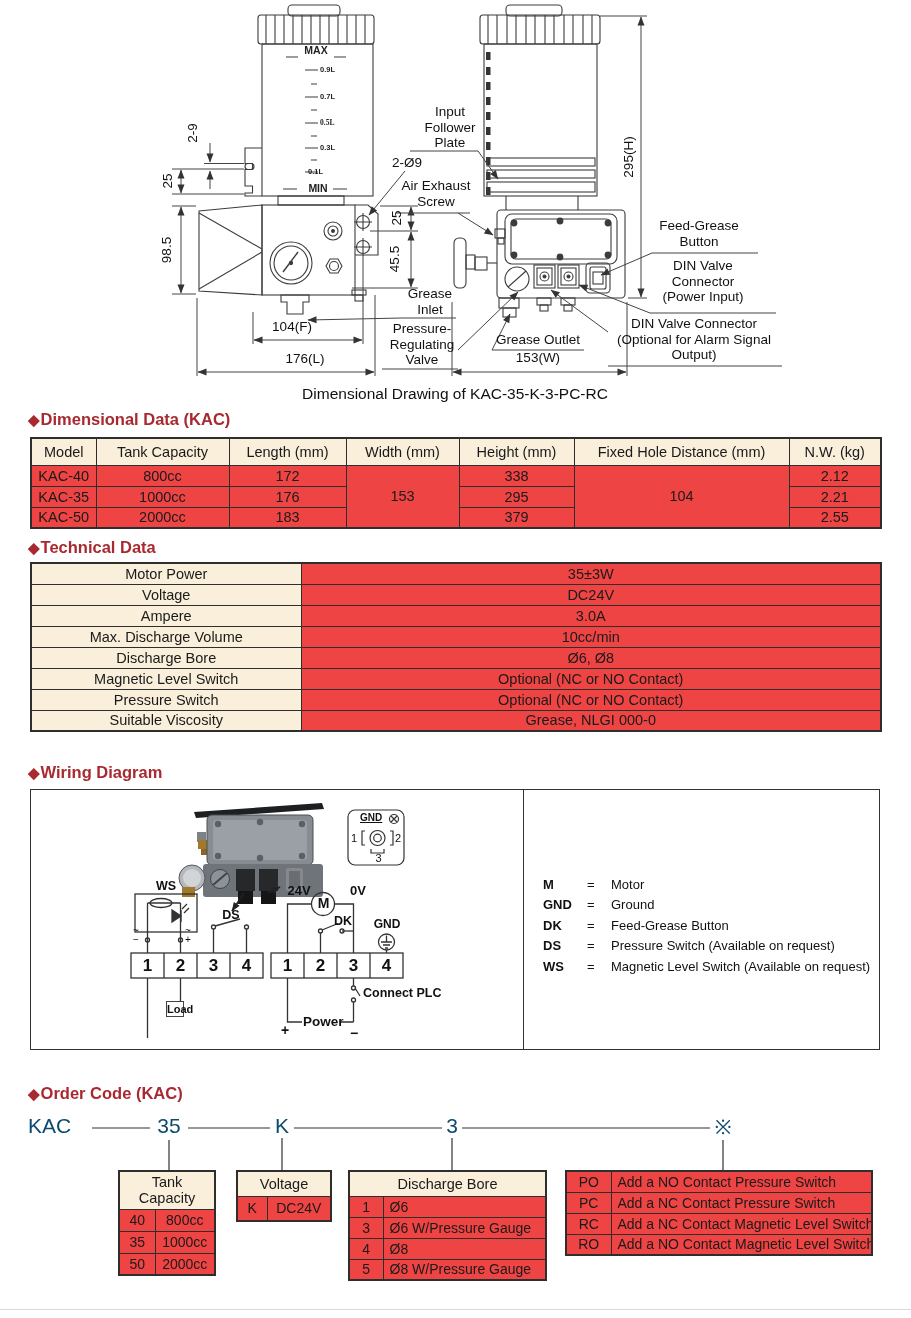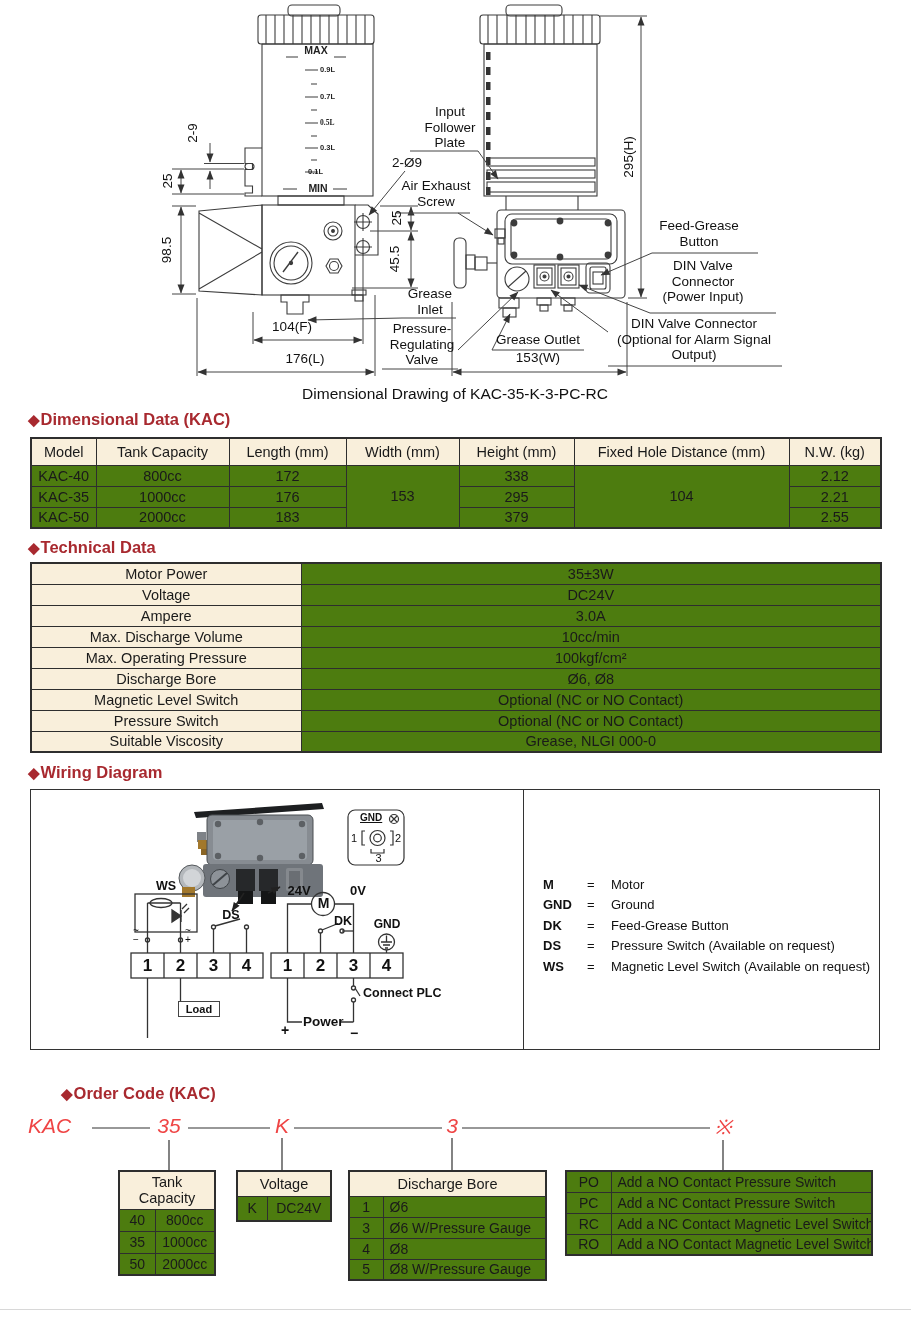--- a/index.html
+++ b/index.html
@@ -10,42 +10,42 @@
   .sec-title { position:absolute; font-size:16.5px; font-weight:bold; color:#a8292f; white-space:nowrap; }
   .sec-title .dia { font-size:15px; margin-right:1px; }
   
   .dlabel { position:absolute; font-size:13.5px; line-height:1.16; text-align:center; color:#111; }
   .dim { position:absolute; font-size:13.5px; line-height:14px; text-align:center; color:#111; white-space:nowrap; }
   .rot { transform:rotate(-90deg); }
   .scale-lbl { position:absolute; font-size:7.5px; font-weight:bold; color:#222; line-height:9px; }
   .maxmin { position:absolute; font-size:10.5px; font-weight:bold; color:#222; text-align:center; line-height:11px; }
   .caption { position:absolute; font-size:15.5px; text-align:center; color:#111; }
   
-  table { border-collapse:collapse; table-layout:fixed; position:absolute; background:#4d7c0f; }
+  table { border-collapse:collapse; table-layout:fixed; position:absolute; background:#ef4444; }
   table, th, td { border:1px solid #2e2e2e; }
   table { border-width:2px; }
   th { background:#f9efdb; font-weight:normal; }
   th, td { font-size:14.5px; text-align:center; padding:0 4px; overflow:hidden; white-space:nowrap; }
   .t-dim th { height:27px; }
   .t-dim td { height:21px; }
   .t-tech td { height:21px; }
   .t-tech td.lbl { background:#f9efdb; }
   
   .wire-box { position:absolute; left:30px; top:789px; width:850px; height:261px; border:1.5px solid #333; }
   .wire-div { position:absolute; left:492px; top:0; height:100%; border-left:1.5px solid #333; }
   .wlbl { position:absolute; font-size:12.5px; font-weight:600; color:#111; text-align:center; line-height:1.1; }
   .wsm { position:absolute; font-size:10px; color:#111; line-height:10px; }
   .term { position:absolute; width:33px; height:24px; line-height:24px; text-align:center; font-size:17px; font-weight:600; color:#111; }
   .loadbox { position:absolute; border:1.2px solid #444; font-size:11px; font-weight:600; text-align:center; color:#111; background:#fff; }
   .legend { position:absolute; left:512px; top:84px; width:352px; }
   .legend .row { display:flex; height:20.5px; align-items:center; font-size:13px; color:#111; }
   .legend .ab { width:44px; font-weight:bold; }
   .legend .eq { width:24px; }
   
-  .oc-big { position:absolute; font-size:21px; color:#ef4444; text-align:center; white-space:nowrap;font-style:italic; }
+  .oc-big { position:absolute; font-size:21px; color:#0c4a6e; text-align:center; white-space:nowrap; }
   .t-oc th { height:25px; font-size:14.5px; }
   .t-oc td { height:21px; font-size:14px; }
   .t-oc td.desc { text-align:left; padding-left:6px; }
   .t-tank th { height:38px; white-space:normal; line-height:1.15; }
   .t-tank td { height:22px; }
   .t-volt th, .t-volt td { height:25px; }
   .bottom-rule { position:absolute; left:0; top:1309px; width:911px; border-top:1px solid #d8d8d8; }
 </style>
 </head>
 <body>
@@ -310,24 +310,20 @@
           <td class="lbl">Voltage</td>
           <td>DC24V</td>
         </tr>
     <tr>
           <td class="lbl">Ampere</td>
           <td>3.0A</td>
         </tr>
     <tr>
           <td class="lbl">Max. Discharge Volume</td>
           <td>10cc/min</td>
-        </tr>
-    <tr>
-          <td class="lbl">Max. Operating Pressure</td>
-          <td>100kgf/cm²</td>
         </tr>
     <tr>
           <td class="lbl">Discharge Bore</td>
           <td>Ø6, Ø8</td>
         </tr>
     <tr>
           <td class="lbl">Magnetic Level Switch</td>
           <td>Optional (NC or NO Contact)</td>
         </tr>
     <tr>
@@ -447,21 +443,21 @@
     <div class="wlbl" style="left:180px;top:119px;width:40px;">DS</div>
     <div class="wlbl" style="left:296px;top:125px;width:32px;">DK</div>
     <div class="wlbl" style="left:281px;top:106px;width:23px;font-size:14px;">M</div>
     <div class="wlbl" style="left:250px;top:94px;width:36px;font-size:13px;">24V</div>
     <div class="wlbl" style="left:312px;top:94px;width:30px;font-size:13px;">0V</div>
     <div class="wlbl" style="left:338px;top:128px;width:36px;font-size:12px;">GND</div>
     <div class="wlbl" style="left:332px;top:197px;width:90px;text-align:left;">Connect PLC</div>
     <div class="wlbl" style="left:272px;top:225px;width:38px;font-size:13.5px;">Power</div>
     <div class="wlbl" style="left:247px;top:233px;width:14px;font-size:14px;">+</div>
     <div class="wlbl" style="left:316px;top:236px;width:14px;font-size:14px;">−</div>
-    <div class="loadbox" style="left:135px;top:211px;width:42px;height:16px;line-height:14px;margin-left:12px;">Load</div>
+    <div class="loadbox" style="left:135px;top:211px;width:18px;height:16px;line-height:14px;">Load</div>
 
     <div class="term" style="left:100px;top:164px;">1</div>
     <div class="term" style="left:133px;top:164px;">2</div>
     <div class="term" style="left:166px;top:164px;">3</div>
     <div class="term" style="left:199px;top:164px;">4</div>
     <div class="term" style="left:240px;top:164px;">1</div>
     <div class="term" style="left:273px;top:164px;">2</div>
     <div class="term" style="left:306px;top:164px;">3</div>
     <div class="term" style="left:339px;top:164px;">4</div>
 
@@ -493,21 +489,21 @@
         </div>
       <div class="row">
           <span class="ab">WS</span>
           <span class="eq">=</span>
           <span>Magnetic Level Switch (Available on request)</span>
         </div>
     </div>
   </div>
 
   <div class="abs" style="left:0;top:1080px;width:911px;height:238px;">
-    <div class="sec-title" style="left:28px;top:4px;margin-left:33px;">
+    <div class="sec-title" style="left:28px;top:4px;">
       <span class="dia">◆</span><span>Order Code (KAC)</span>
     </div>
     <svg width="911" height="238" viewBox="0 0 911 238">
       <g stroke="#333" stroke-width="1.2">
         <path d="M92,48 H150 M188,48 H270 M294,48 H442 M462,48 H710"></path>
         <path d="M169,60 V90 M282,58 V90 M452,58 V90 M723,60 V90"></path>
       </g>
     </svg>
     <div class="oc-big" style="left:28px;top:34px;width:62px;text-align:left;">KAC</div>
     <div class="oc-big" style="left:152px;top:34px;width:34px;">35</div>

